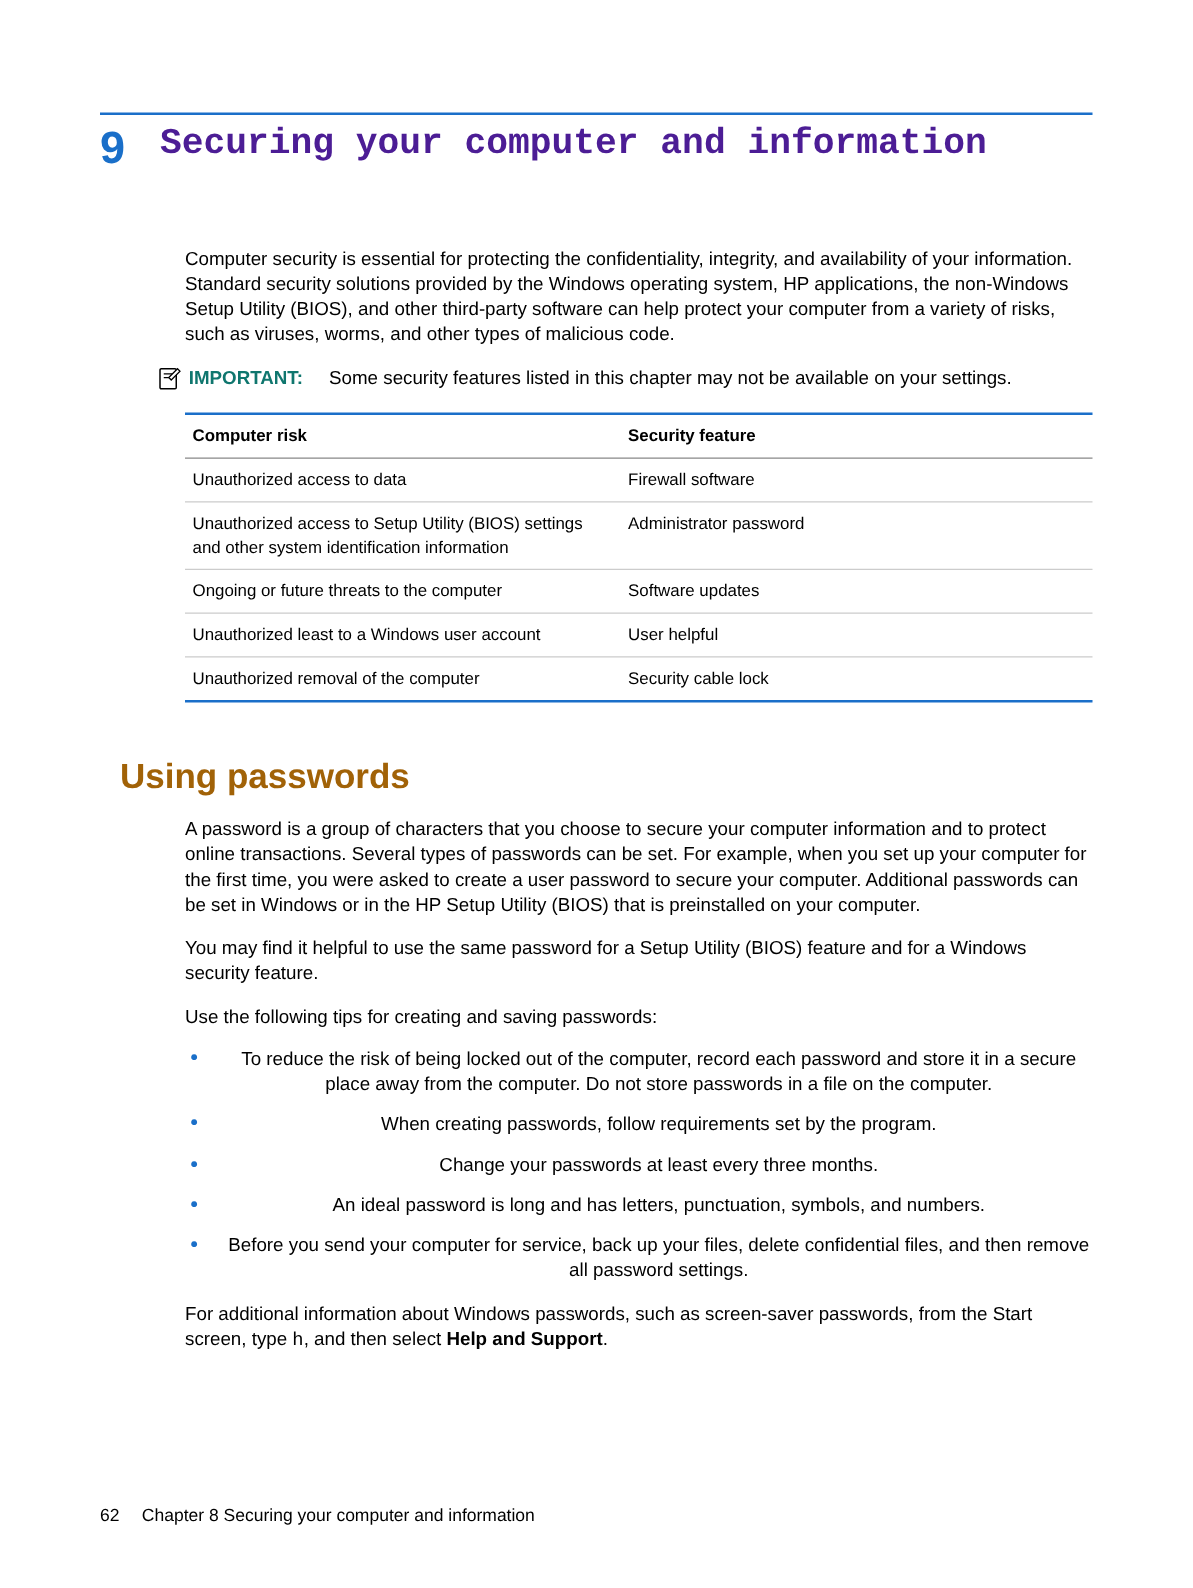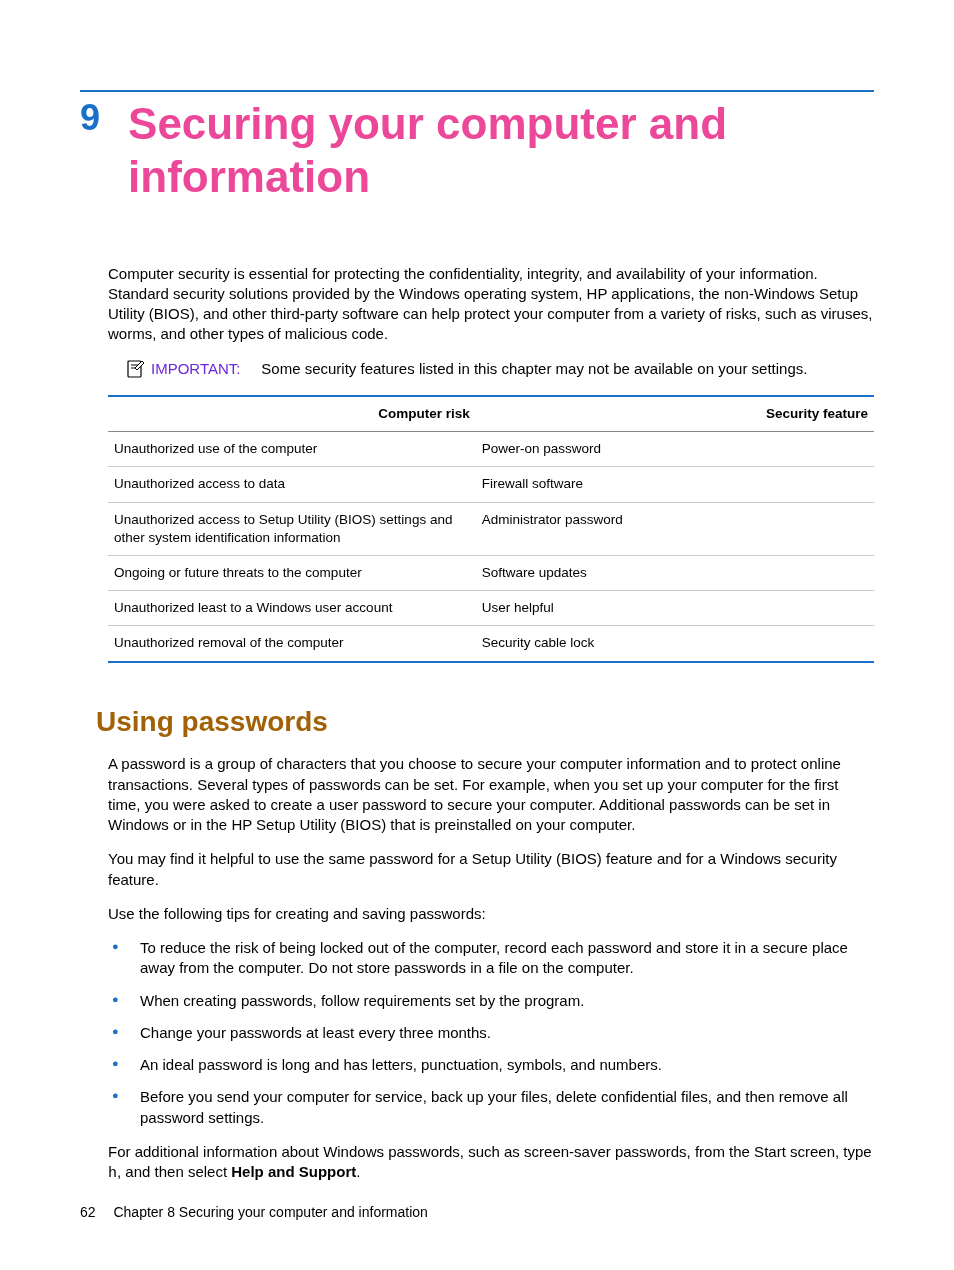--- a/index.html
+++ b/index.html
@@ -28,53 +28,54 @@
     gap: 28px;
     margin-bottom: 60px;
   }
   .chapter-num {
     font-size: 36px;
     font-weight: bold;
     color: #1a6fc9;
     line-height: 1.1;
   }
   .chapter-title {
-    font-size: 44px;
-    font-weight: bold;
-    color: #ec4899;
+    font-size: 29px;
+    font-weight: bold;
+    color: #4c1d95;
     line-height: 1.2;
+    font-family: Liberation Mono, monospace;
   }
   .body-block {
-    margin-left: 28px;
+    margin-left: 68px;
   }
   .para {
     margin: 0 0 14px 0;
   }
   .important-row {
     display: flex;
     align-items: flex-start;
     gap: 6px;
     margin: 8px 0 12px 0;
   }
   .note-icon {
     flex: 0 0 auto;
     margin-top: 1px;
   }
   .important-label {
-    color: #6d28d9;
-    font-weight: normal;
+    color: #0f766e;
+    font-weight: bold;
   }
   table.security {
     width: 100%;
     border-collapse: collapse;
     font-size: 13.5px;
     margin-bottom: 40px;
   }
   table.security th {
-    text-align: right;
+    text-align: left;
     font-weight: bold;
     padding: 8px 6px;
     border-top: 2px solid #1a6fc9;
     border-bottom: 1px solid #888;
   }
   table.security td {
     padding: 8px 6px;
     border-bottom: 1px solid #ccc;
     vertical-align: top;
   }
@@ -85,20 +86,21 @@
   .h2 {
     font-size: 28px;
     font-weight: bold;
     color: #a16207;
     margin: 10px 0 14px 16px;
   }
   ul.tips {
     list-style: none;
     padding: 0;
     margin: 0 0 14px 0;
+    text-align: center;
   }
   ul.tips li {
     position: relative;
     padding-left: 32px;
     margin-bottom: 12px;
   }
   ul.tips li::before {
     content: "●";
     color: #1a6fc9;
     position: absolute;
@@ -151,24 +153,20 @@
   <div class="body-block">
     <table class="security">
       <thead>
         <tr>
           <th class="col-risk">Computer risk</th>
           <th>Security feature</th>
         </tr>
       </thead>
       <tbody>
         <tr>
-          <td>Unauthorized use of the computer</td>
-          <td>Power-on password</td>
-        </tr>
-        <tr>
           <td>Unauthorized access to data</td>
           <td>Firewall software</td>
         </tr>
         <tr>
           <td>Unauthorized access to Setup Utility (BIOS) settings and other system identification information</td>
           <td>Administrator password</td>
         </tr>
         <tr>
           <td>Ongoing or future threats to the computer</td>
           <td>Software updates</td>

